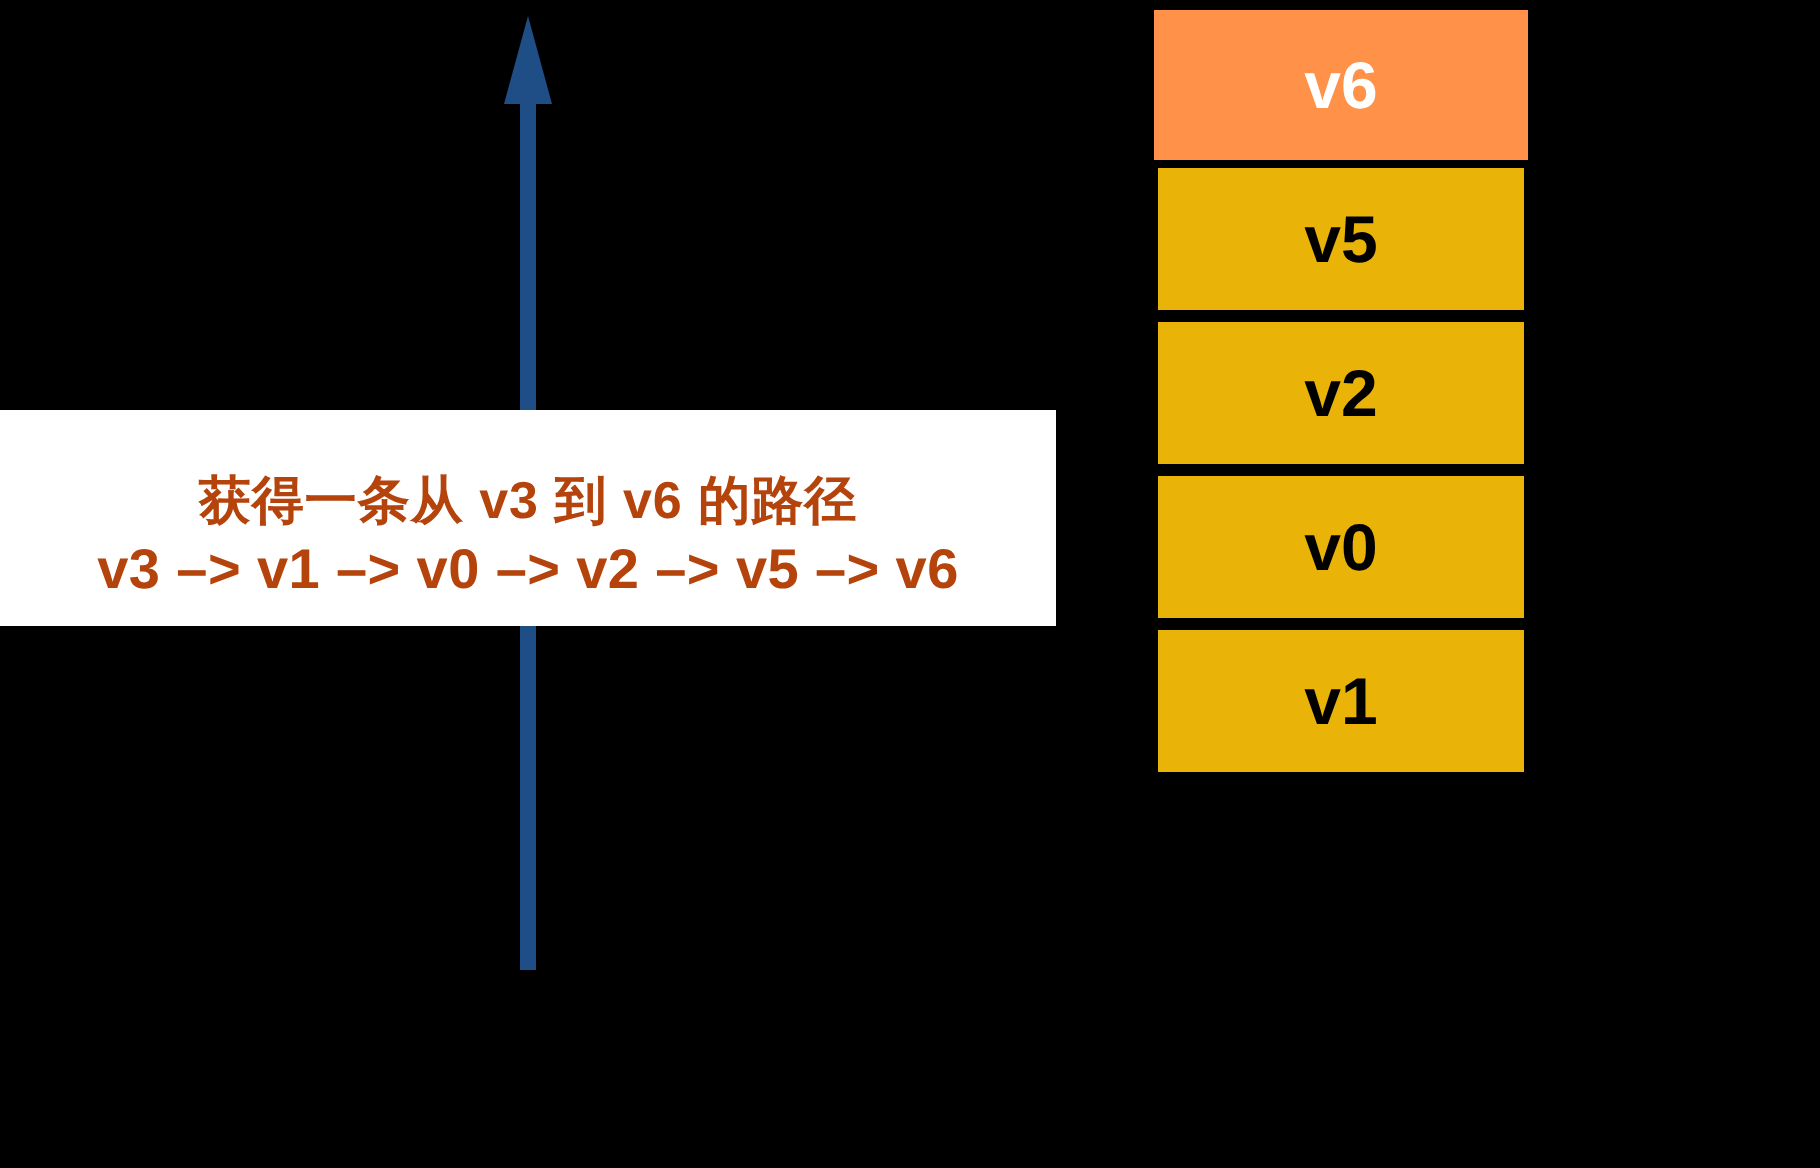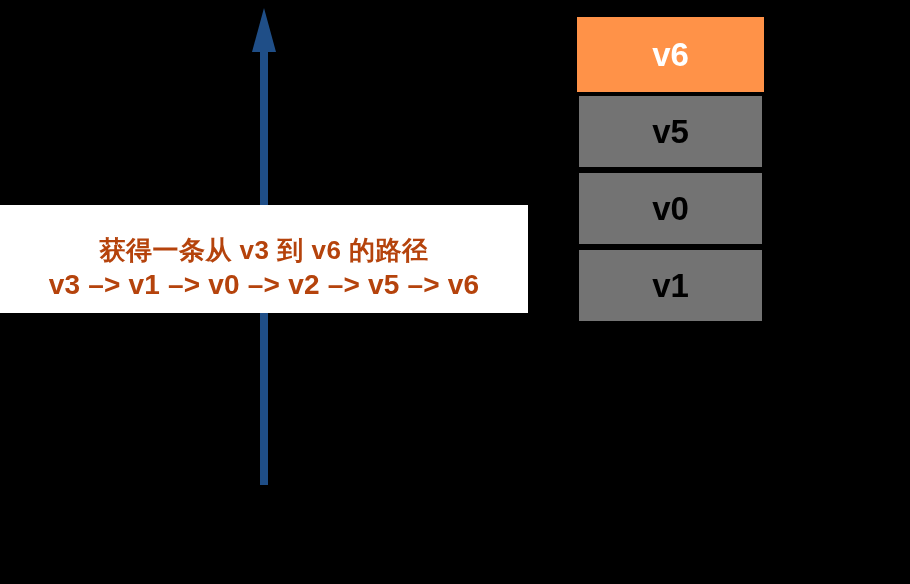--- a/index.html
+++ b/index.html
@@ -77,29 +77,28 @@
     top: 5px;
     width: 187px;
     display: flex;
     flex-direction: column;
     gap: 2px;
   }
   .stack-cell {
     height: 75px;
     box-sizing: border-box;
     border: 2px solid #000000;
-    background: #737373;
+    background: #eab308;
     display: flex;
     align-items: center;
     justify-content: center;
   }
   .stack-cell.highlight {
     background: #FF9248;
     border-color: #FF9248;
-    margin-top: 12px;
   }
   .stack-cell-label {
     font-size: 33px;
     font-weight: bold;
     color: #000000;
     line-height: 1;
   }
   .stack-cell.highlight .stack-cell-label {
     color: #FFFFFF;
   }
@@ -122,20 +121,23 @@
   </div>
 
   <div class="stack">
     <div class="stack-cell highlight">
       <span class="stack-cell-label">v6</span>
     </div>
     <div class="stack-cell">
       <span class="stack-cell-label">v5</span>
     </div>
     <div class="stack-cell">
+      <span class="stack-cell-label">v2</span>
+    </div>
+    <div class="stack-cell">
       <span class="stack-cell-label">v0</span>
     </div>
     <div class="stack-cell">
       <span class="stack-cell-label">v1</span>
     </div>
   </div>
 
 </div>
 
 </body></html>

